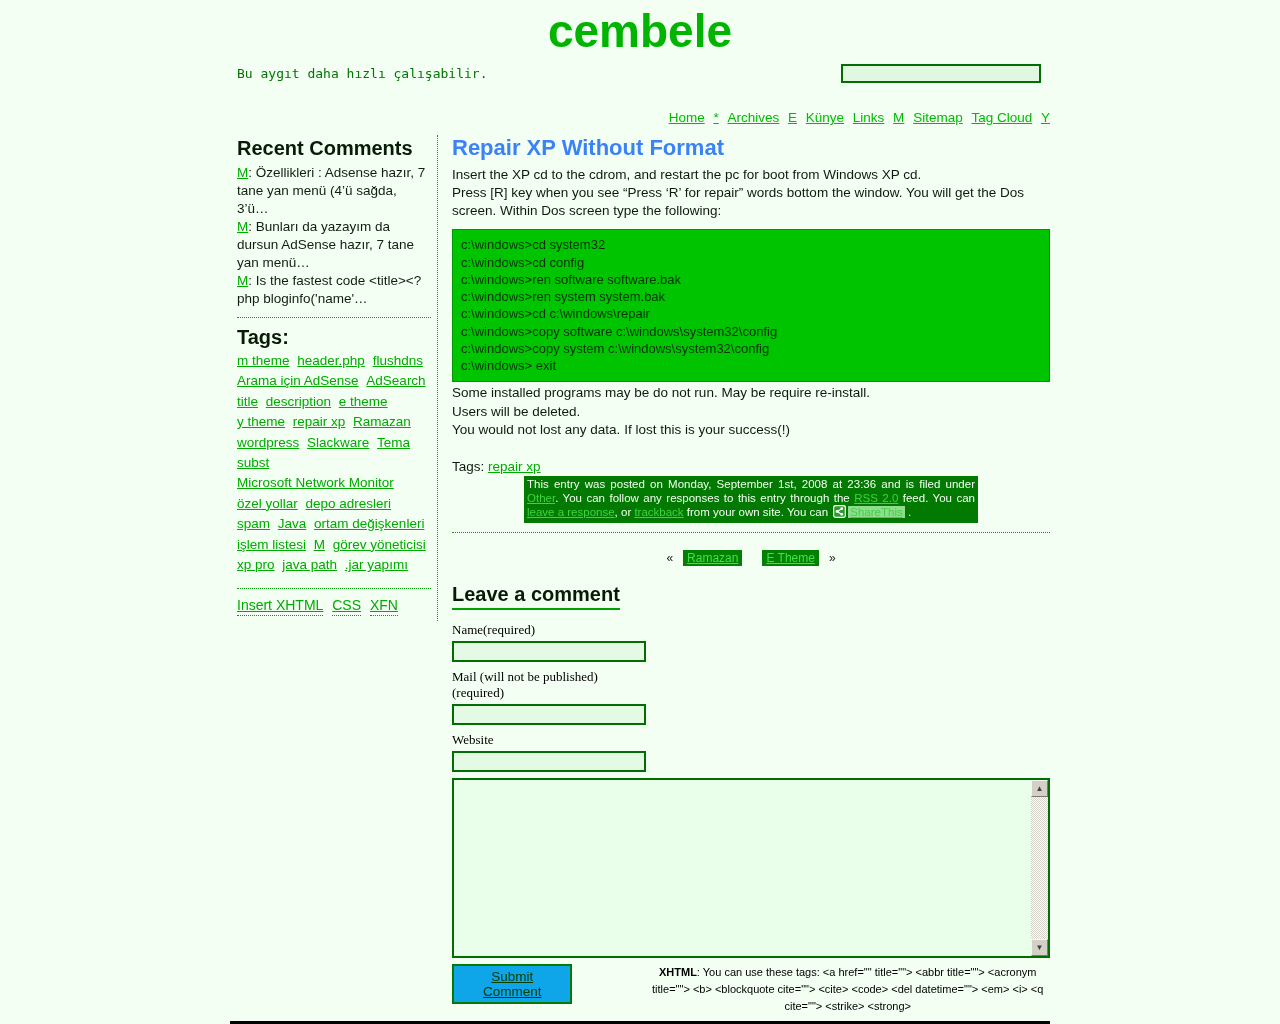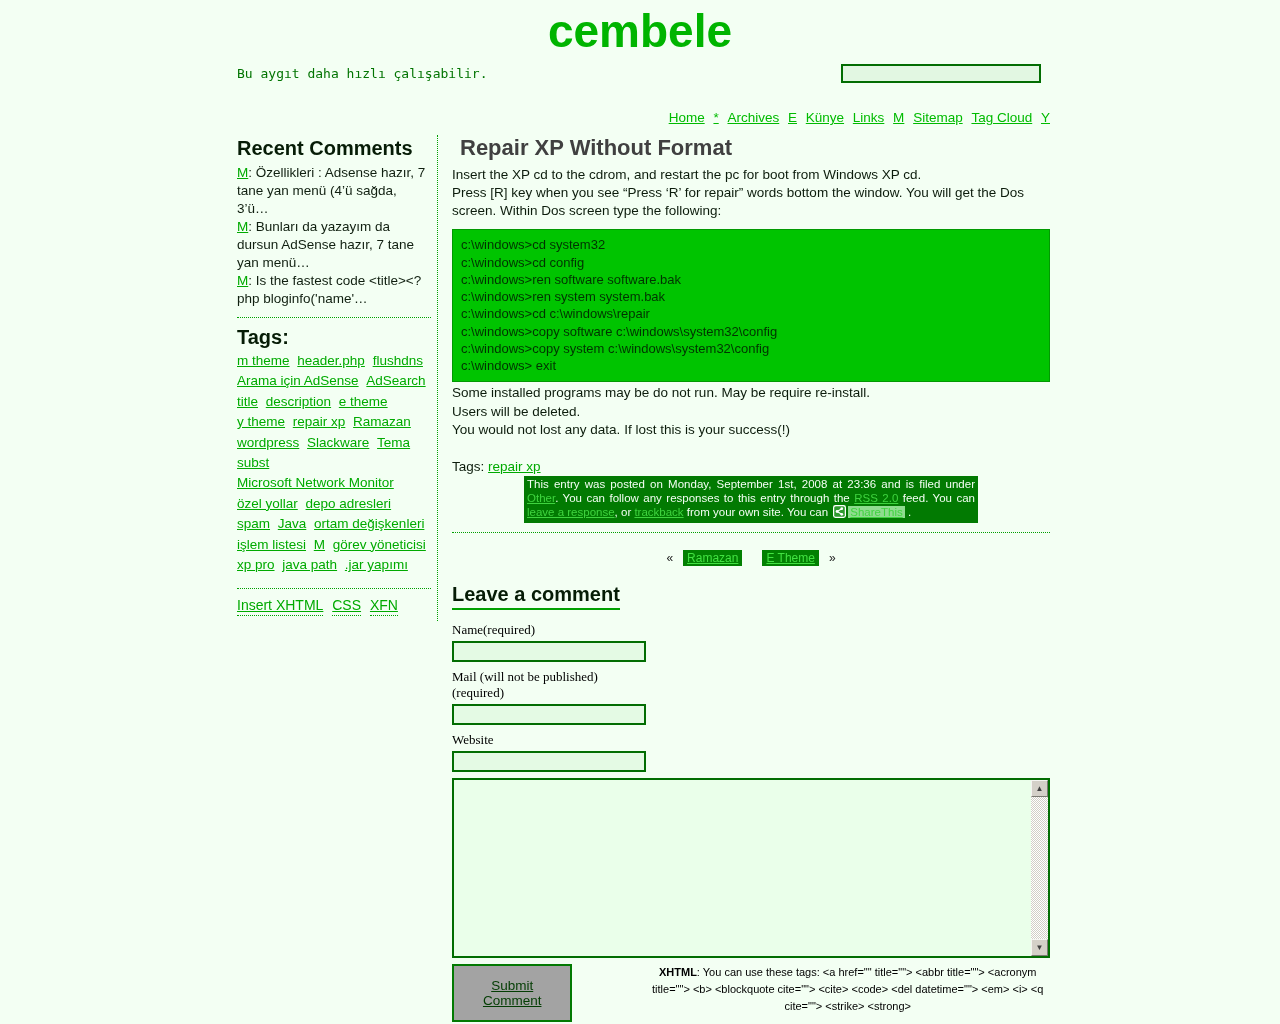--- a/index.html
+++ b/index.html
@@ -55,21 +55,21 @@
   .sidebar h3 { font-size: 20px; color: #061c06; margin: 2px 0 4px 0; }
   .comments { list-style: none; font-size: 13.5px; line-height: 1.33; color: #101f10;
               border-bottom: 1px dotted #00a000; padding-bottom: 9px; margin-bottom: 8px; }
   .glink { color: #00aa00; text-decoration: underline; }
   .tagcloud { font-size: 13.5px; line-height: 1.22; border-bottom: 1px dotted #00a000; padding-bottom: 10px; }
   .tagcloud a { display: inline-block; margin: 0 4px 4px 0; }
   .metalinks { margin-top: 8px; font-size: 14px; }
   .metalink { border-bottom: 1px dotted #00a000; padding-bottom: 2px; margin-right: 5px; }
 
   .content { flex: 1; padding-left: 14px; }
-  h2.post-title { font-size: 22px; font-weight: bold; color: #404040; margin: 0 0 5px 8px; }
+  h2.post-title { font-size: 22px; font-weight: bold; color: #3b82f6; margin: 0 0 5px 0; }
   .para { font-size: 13.5px; line-height: 1.34; }
   .pline { min-height: 18px; }
   .codeblock {
     margin: 9px 0 2px 0;
     background: #00c400;
     border: 1px solid #019901;
     color: #003300;
     padding: 6px 8px 7px 8px;
     font-size: 13px;
     line-height: 1.33;
@@ -135,27 +135,27 @@
   .sb-track {
     flex: 1;
     background-image:
       linear-gradient(45deg, #ffffff 25%, transparent 25%, transparent 75%, #ffffff 75%),
       linear-gradient(45deg, #ffffff 25%, #d2cfc6 25%, #d2cfc6 75%, #ffffff 75%);
     background-size: 2px 2px;
     background-position: 0 0, 1px 1px;
   }
   .submitrow { display: flex; align-items: flex-start; margin-top: 6px; }
   .submit {
-    background: #a3a3a3;
+    background: #0ea5e9;
     border: 2px solid #027a02;
     color: #033d03;
     font-family: inherit;
     font-size: 13.5px;
     text-decoration: underline;
-    padding: 12px 7px;
+    padding: 3px 7px;
     cursor: pointer;
   }
   .xhtml-help {
     margin-left: 73px;
     width: 412px;
     font-size: 11px;
     color: #000;
     line-height: 1.55;
     text-align: center;
   }

